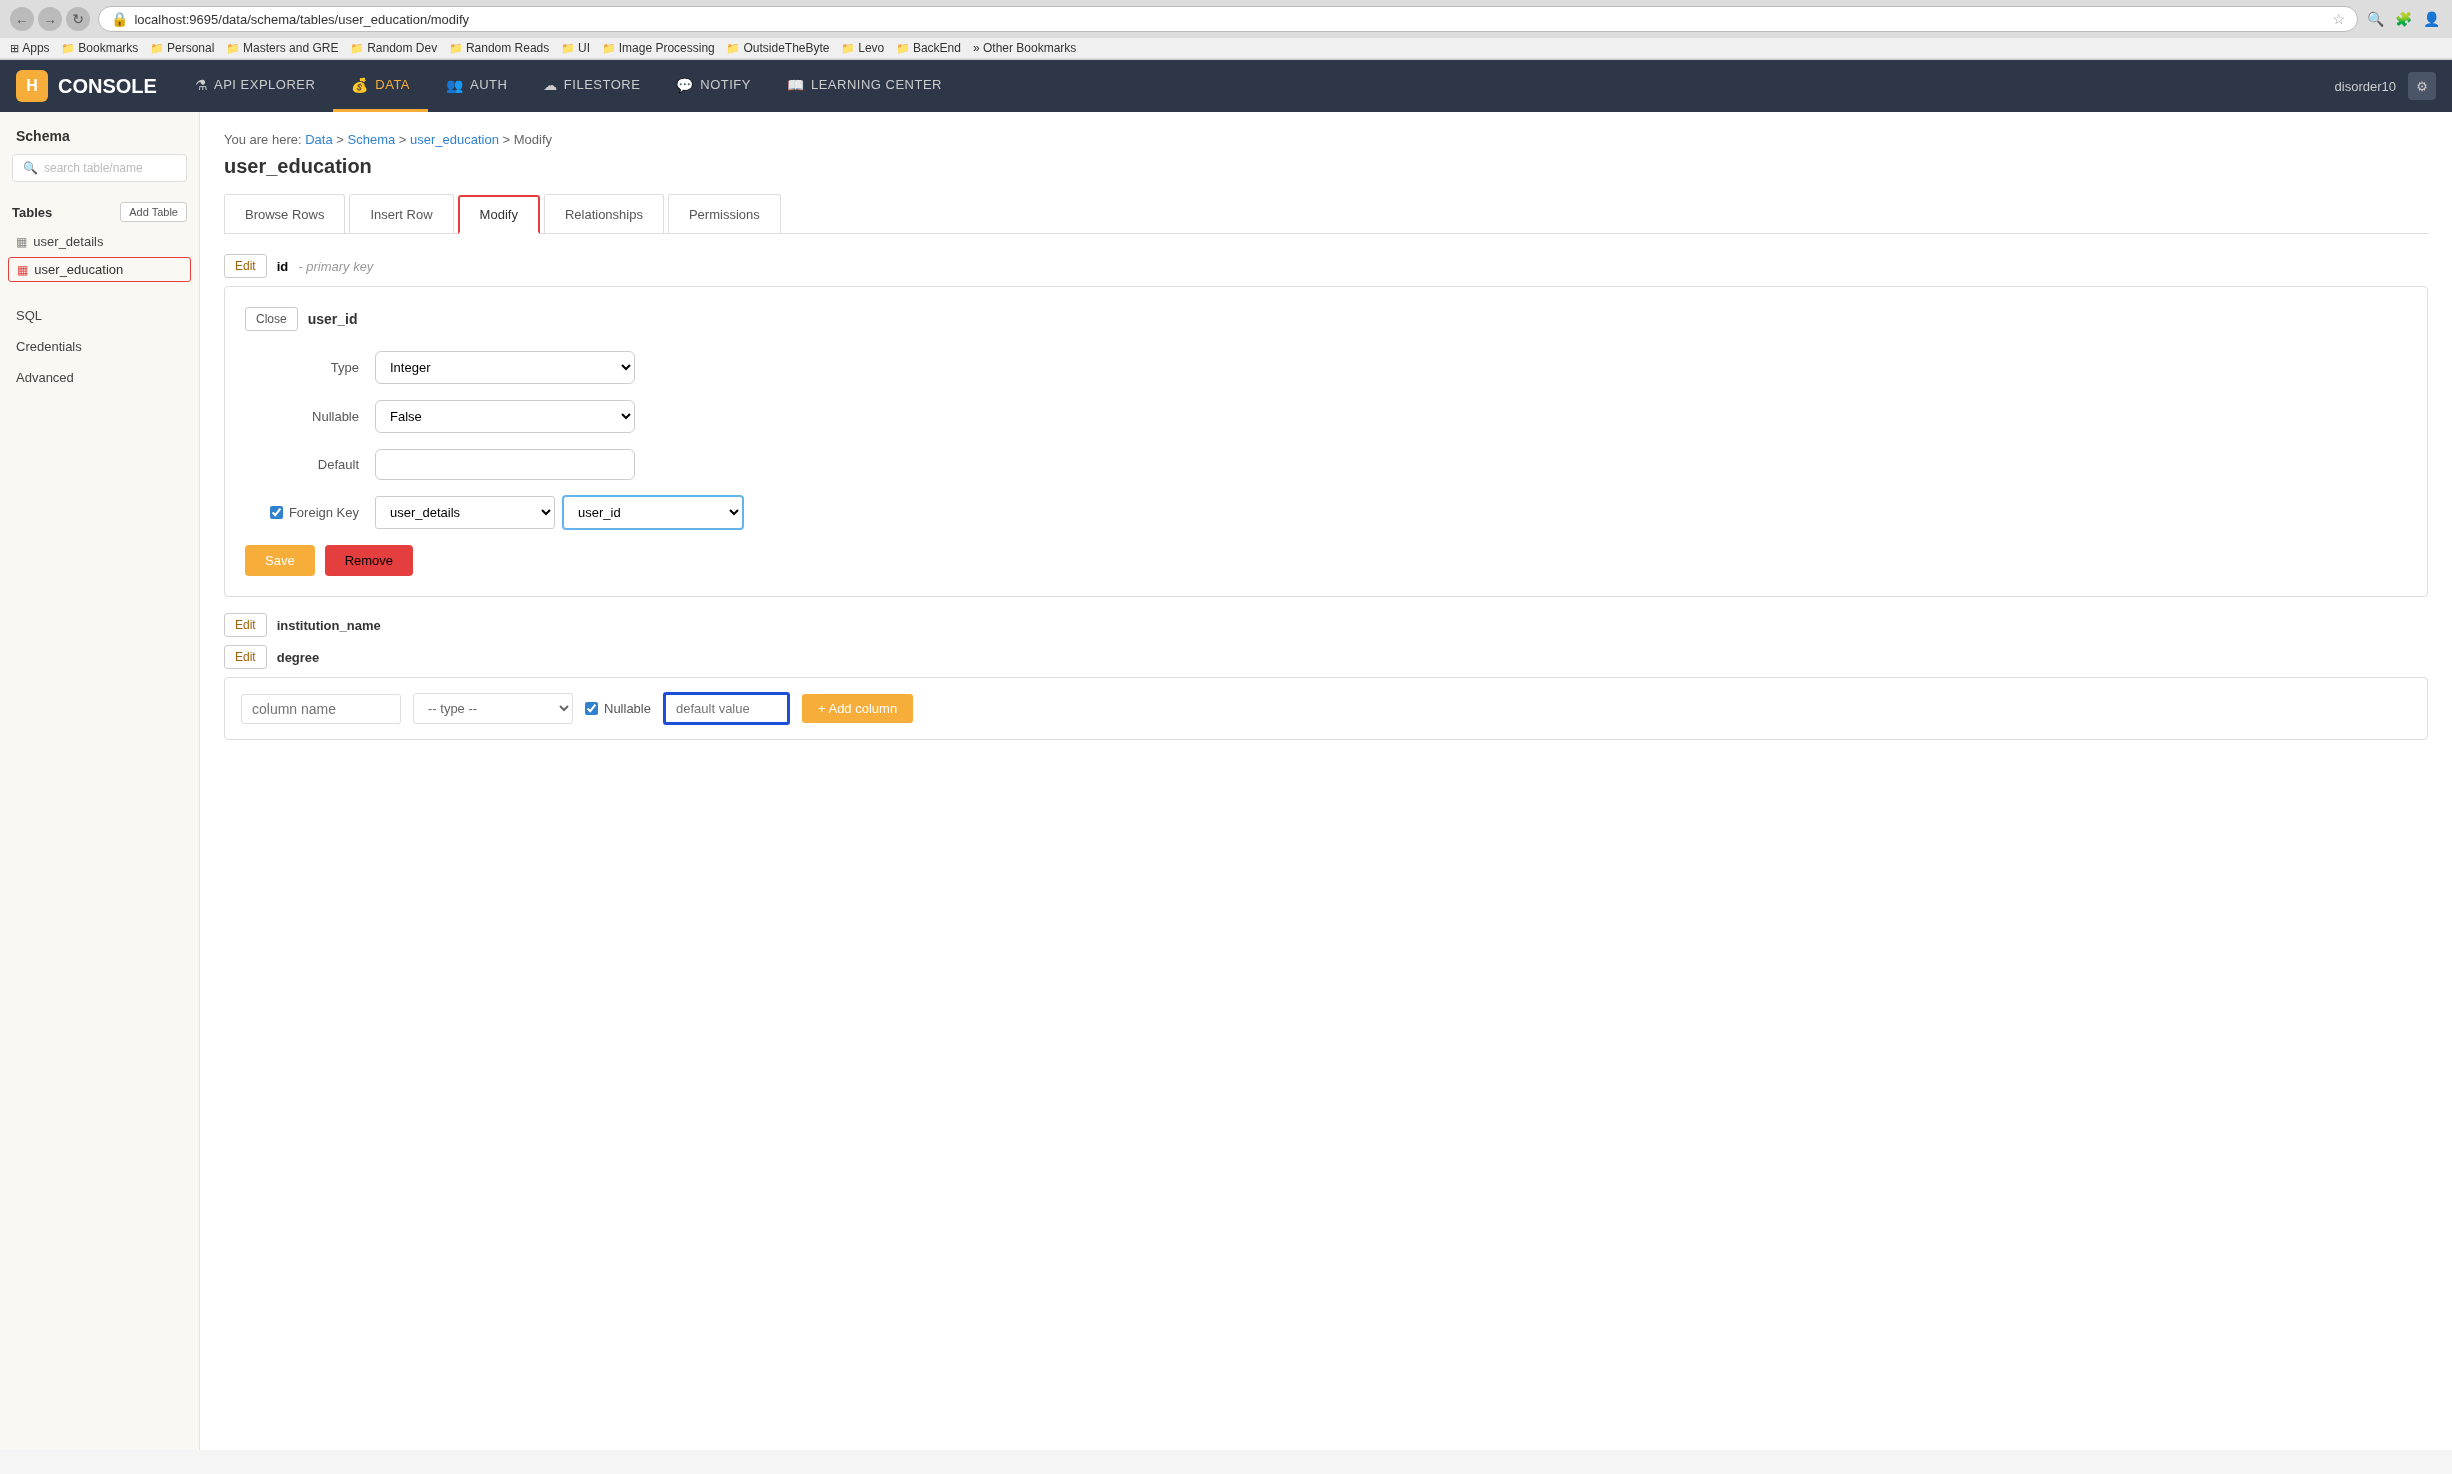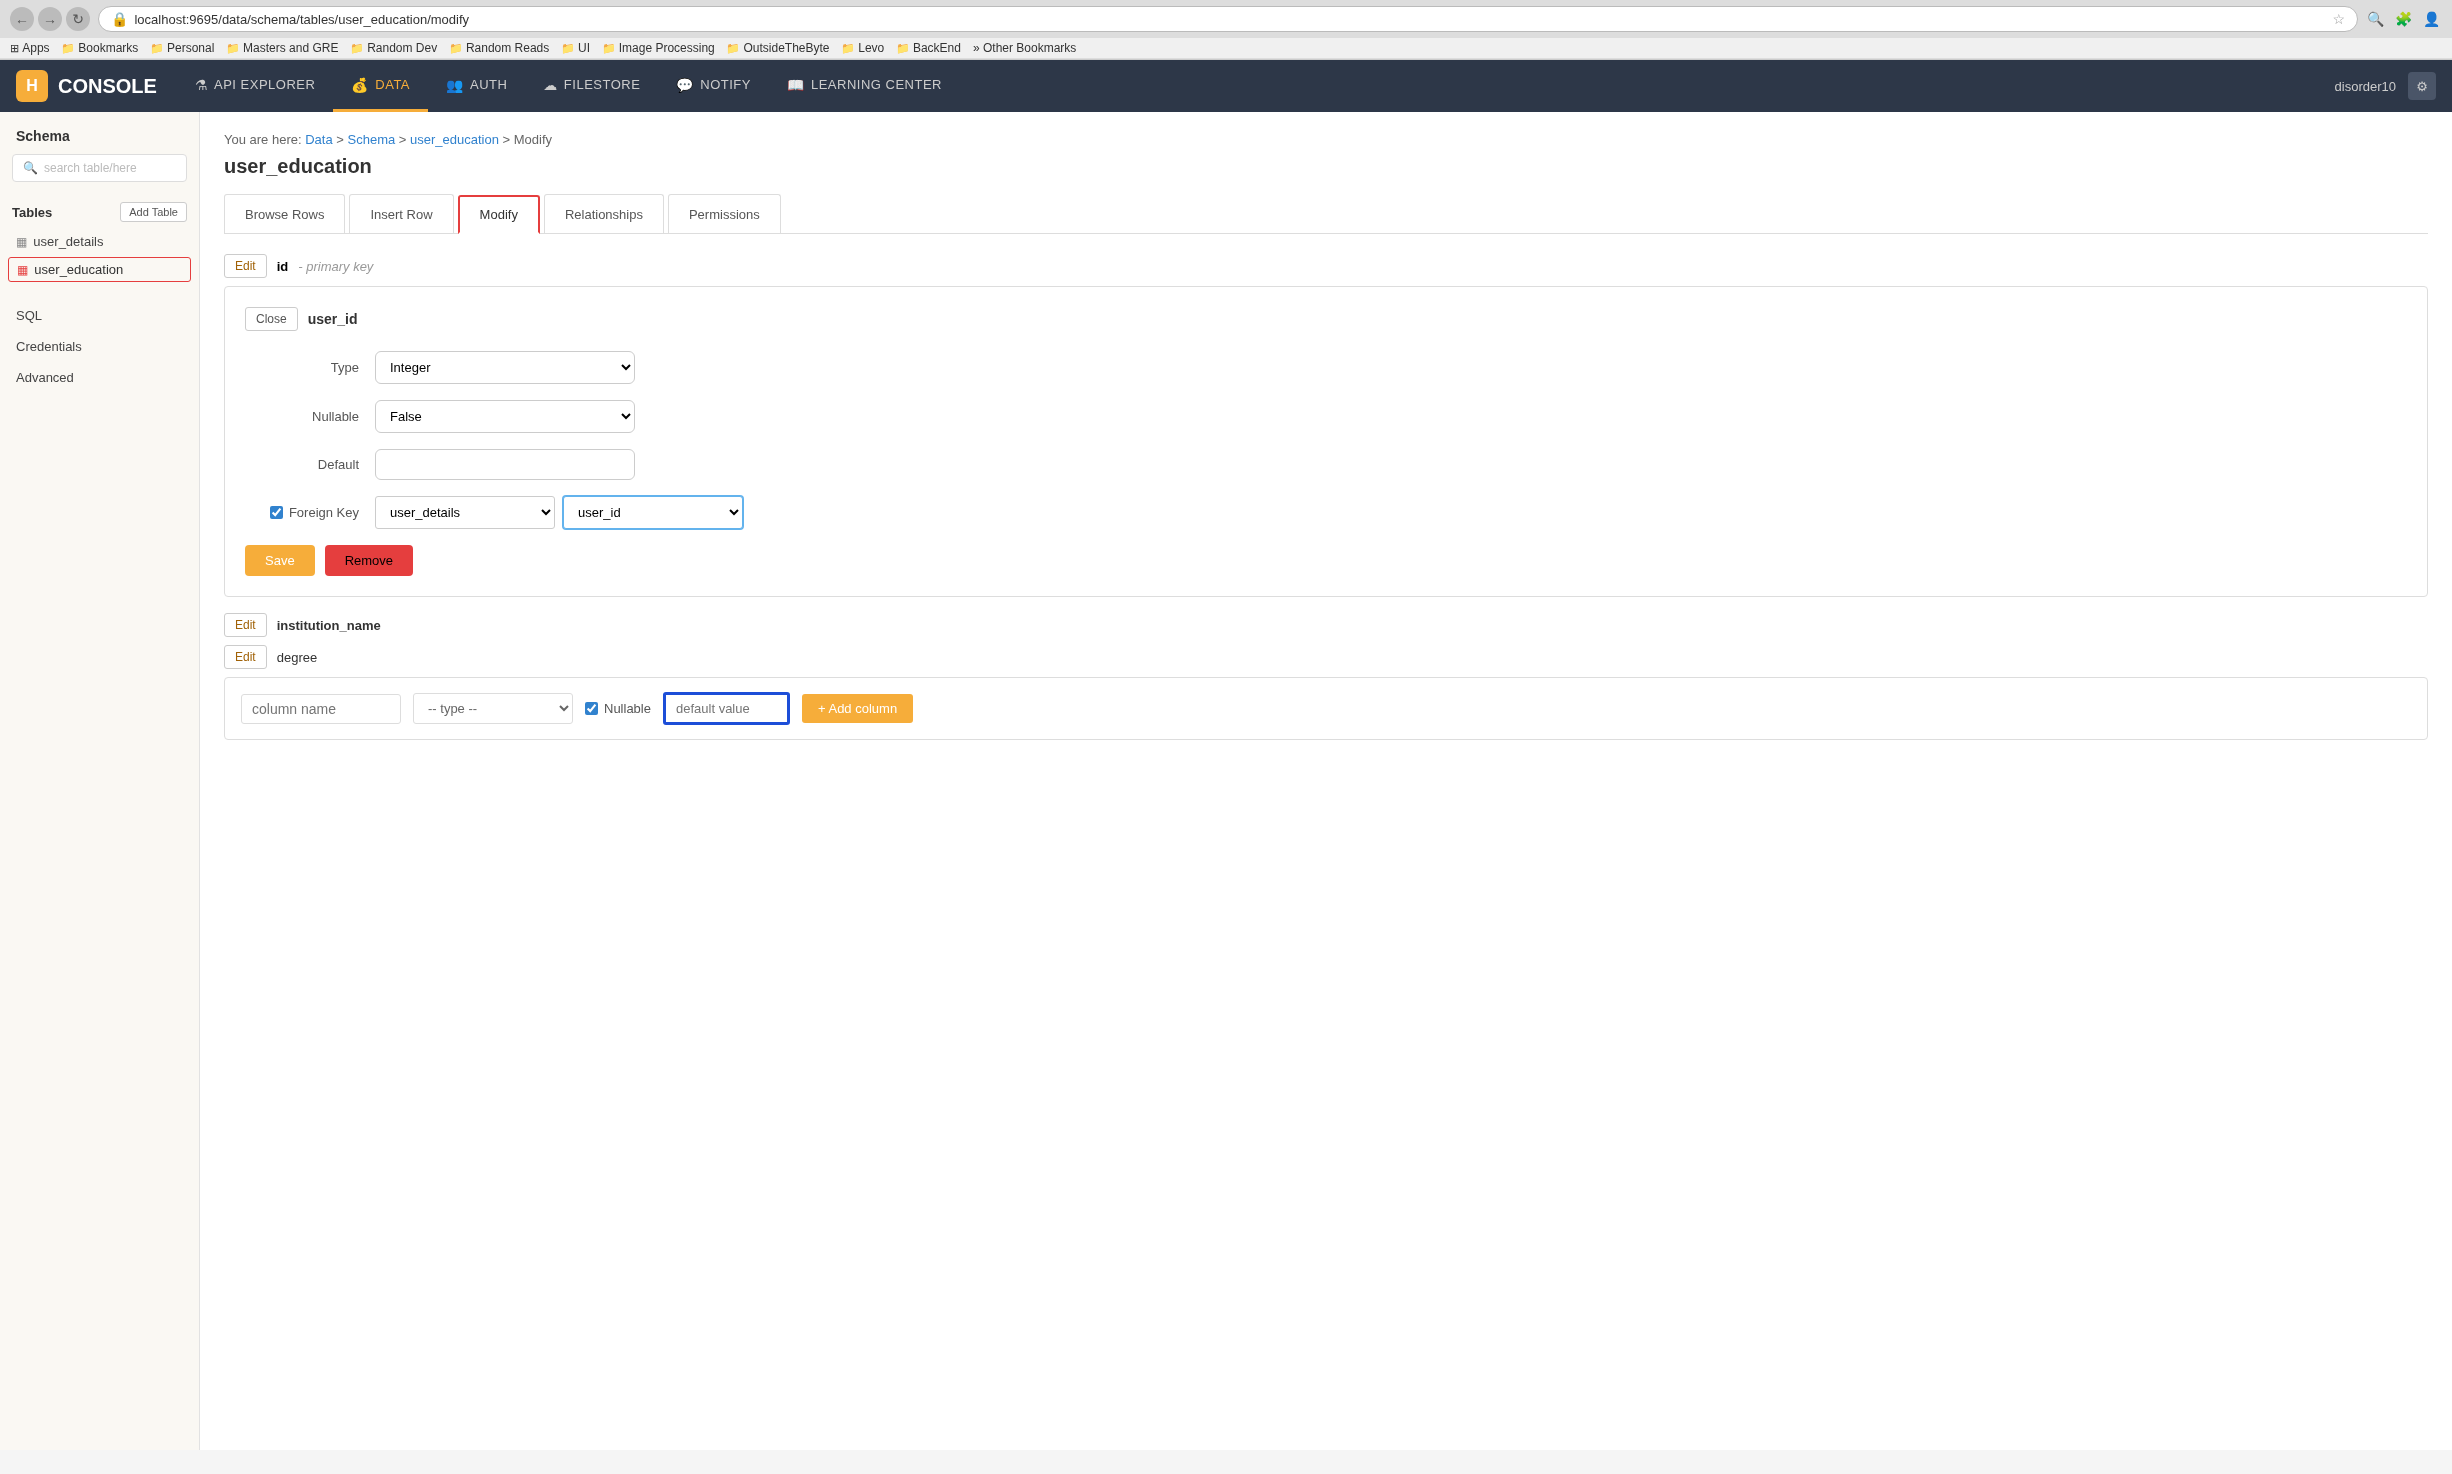--- a/index.html
+++ b/index.html
@@ -205,21 +205,21 @@
   </div>
 </div>
 
 <div class="main-layout">
 
   <aside class="sidebar">
     <div class="sidebar-section">
       <div class="sidebar-title">Schema</div>
       <div class="search-box">
         <span style="color:#999;">🔍</span>
-        <span style="color:#bbb;font-size:12px;">search table/here</span>
+        <span style="color:#bbb;font-size:12px;">search table/name</span>
       </div>
     </div>
     <div class="tables-header">
       <span class="tables-label">Tables</span>
       <button class="add-table-btn">Add Table</button>
     </div>
     <div class="table-item">
       <span class="table-grid-icon">▦</span>
       <span>user_details</span>
     </div>
@@ -322,21 +322,21 @@
       </div>
     </div>
 
     <div class="column-row">
       <button class="edit-btn">Edit</button>
       <span class="column-name" style="font-weight:600;">institution_name</span>
     </div>
 
     <div class="column-row">
       <button class="edit-btn">Edit</button>
-      <span class="column-name" style="font-weight:400;">degree</span>
+      <span class="column-name" style="font-weight:700;">degree</span>
     </div>
 
     <div class="add-column-row">
       <input type="text" class="col-name-input" placeholder="column name" style="">
       <select class="col-type-select">
         <option>-- type --</option>
         <option>Integer</option>
         <option>Text</option>
         <option>Boolean</option>
         <option>Float</option>

